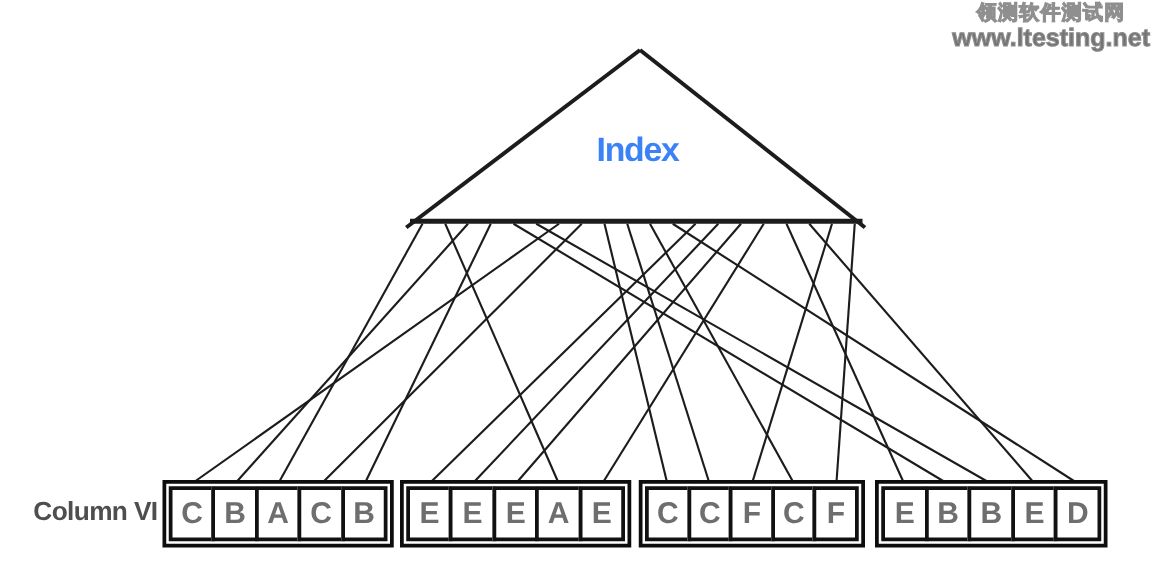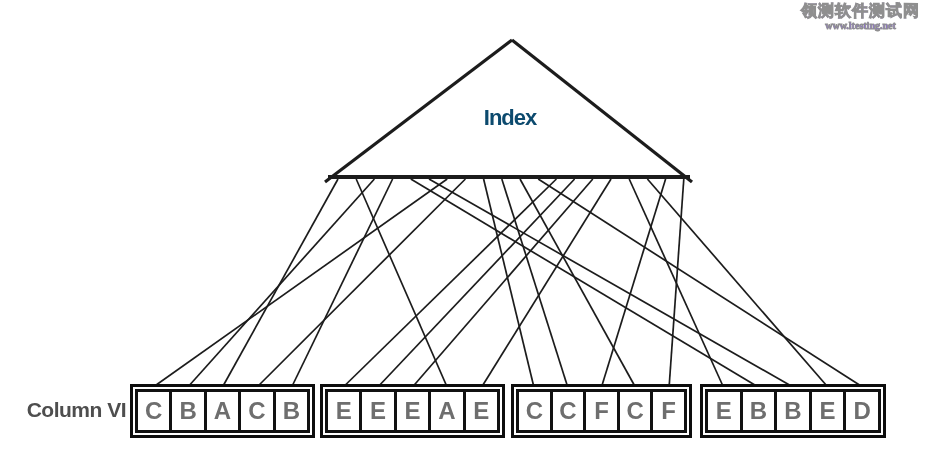--- a/index.html
+++ b/index.html
@@ -3,21 +3,21 @@
 <meta charset="utf-8">
 <style>
   html,body { margin:0; padding:0; background:#fff; }
   .canvas {
     position:relative; width:926px; height:453px; background:#ffffff;
     font-family:"Liberation Sans", sans-serif; overflow:hidden;
   }
   #diagram-svg { position:absolute; left:0; top:0; z-index:1; }
   .index-label {
     position:absolute; left:440px; top:105px; width:140px; z-index:2;
-    text-align:center; font-size:22px; font-weight:bold; color:#0c4a6e;
+    text-align:center; font-size:27px; font-weight:bold; color:#3b82f6;
     letter-spacing:-1px;
   }
   .column-label {
     position:absolute; left:8px; top:398px; width:118px; z-index:3;
     font-size:21px; font-weight:bold; color:#4e4e4e; letter-spacing:-0.5px;
     white-space:nowrap;
     text-align:right;
   }
   .group {
     position:absolute; top:384px; height:54px; z-index:3;
@@ -25,25 +25,25 @@
     box-sizing:border-box; display:flex;
   }
   .cell {
     flex:1 1 0; border:3px solid #111111; margin-left:-3px; background:#ffffff;
     display:flex; align-items:center; justify-content:center;
     font-size:24px; font-weight:bold; color:#6e6e6e;
   }
   .cell:first-child { margin-left:0; }
   .watermark {
     position:absolute; right:6px; top:2px; z-index:3; text-align:center;
-    font-weight:bold; color:#8b5cf6; -webkit-text-stroke:0.9px #8f8f8f;
+    font-weight:bold; color:#737373; -webkit-text-stroke:0.9px #8f8f8f;
     text-shadow:0 0 2px #ffffff; line-height:1.1;
   }
   .watermark .wm-site { font-size:16px; letter-spacing:1px; }
-  .watermark .wm-url  { font-size:10px;font-family:Liberation Serif, serif; }
+  .watermark .wm-url  { font-size:20px; }
 </style>
 </head>
 <body>
 
 <div class="canvas">
 
   <svg id="diagram-svg" width="926" height="453" viewBox="0 0 926 453">
       <line x1="512" y1="40" x2="325" y2="182" stroke="#1c1c1c" stroke-width="3.2"></line>
       <line x1="512" y1="40" x2="692" y2="182" stroke="#1c1c1c" stroke-width="3.2"></line>
       <line x1="328" y1="177" x2="690" y2="177" stroke="#1c1c1c" stroke-width="4"></line>

